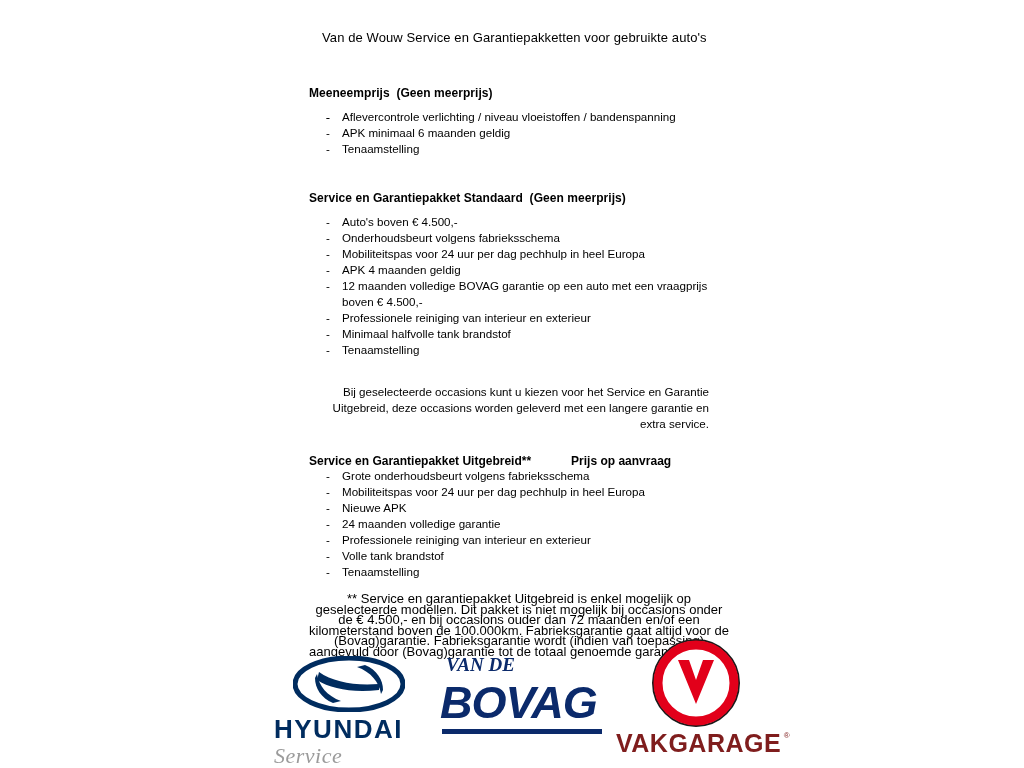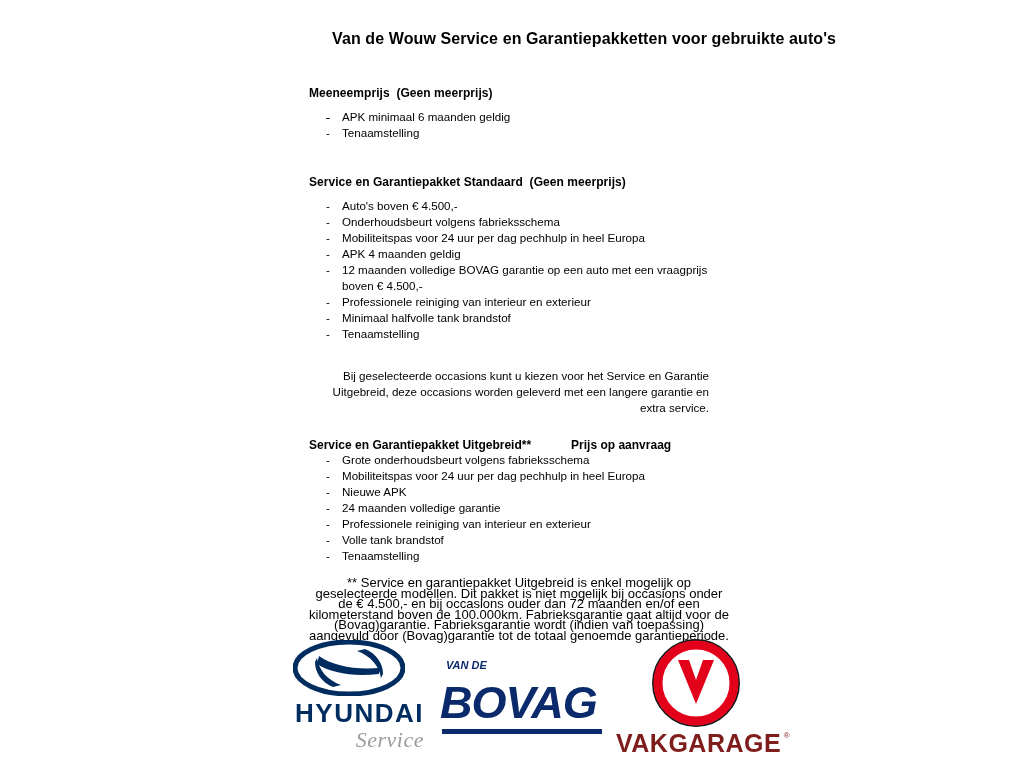--- a/index.html
+++ b/index.html
@@ -15,24 +15,24 @@
     overflow: hidden;
   }
   .page {
     position: relative;
     width: 1024px;
     height: 768px;
     box-sizing: border-box;
   }
   .doc-title {
     position: absolute;
-    left: 332px;
+    left: 322px;
     top: 30px;
-    font-size: 16px;
-    font-weight: bold;
+    font-size: 13px;
+    font-weight: normal;
     letter-spacing: 0.1px;
   }
   .content {
     position: absolute;
     left: 309px;
     top: 78px;
     width: 430px;
   }
   .section-head {
     font-size: 12px;
@@ -92,23 +92,23 @@
     left: 0;
     top: 636px;
     width: 1024px;
     height: 125px;
   }
 
   
   .hyundai {
     position: absolute;
     left: 274px;
-    top: 4px;
+    top: 20px;
     width: 150px;
-    text-align: right;
+    text-align: left;
   }
   .hyundai-mark {
     width: 112px;
     height: 56px;
     margin: 0 auto;
     position: relative;
   }
   .hyundai-word {
     font-family: "Liberation Sans", sans-serif;
     font-size: 26px;
@@ -131,24 +131,24 @@
     position: absolute;
     left: 440px;
     top: 22px;
     width: 176px;
     color: #0b2a6b;
   }
   .wouw-sub {
     position: absolute;
     left: 6px;
     top: 0px;
-    font-family: Liberation Sans, sans-serif;
+    font-family: Liberation Serif, serif;
     font-style: italic;
     font-weight: bold;
-    font-size: 11px;
+    font-size: 19px;
     line-height: 14px;
     color: #0b2a6b;
   }
   .wouw-word {
     position: absolute;
     left: 0;
     top: 22px;
     font-family: "Liberation Sans", sans-serif;
     font-weight: bold;
     font-style: italic;
@@ -204,21 +204,21 @@
 
 <div class="page">
 
   <div class="doc-title">Van de Wouw Service en Garantiepakketten voor gebruikte auto's</div>
 
   <div class="content">
 
     <div class="section-head">Meeneemprijs  (Geen meerprijs)</div>
     <ul class="bullets">
       <li><span class="dash">-</span></li>
-      <li><span class="dash">-</span></li>
+      <li><span class="dash">-</span><span>Aflevercontrole verlichting / niveau vloeistoffen / bandenspanning</span></li>
       <li><span class="dash">-</span><span>APK minimaal 6 maanden geldig</span></li>
       <li><span class="dash">-</span><span>Tenaamstelling</span></li>
     </ul>
 
     <div class="gap-lg"></div>
 
     <div class="section-head">Service en Garantiepakket Standaard  (Geen meerprijs)</div>
     <ul class="bullets">
       <li><span class="dash">-</span><span>Auto's boven € 4.500,-</span></li>
       <li><span class="dash">-</span><span>Onderhoudsbeurt volgens fabrieksschema</span></li>

